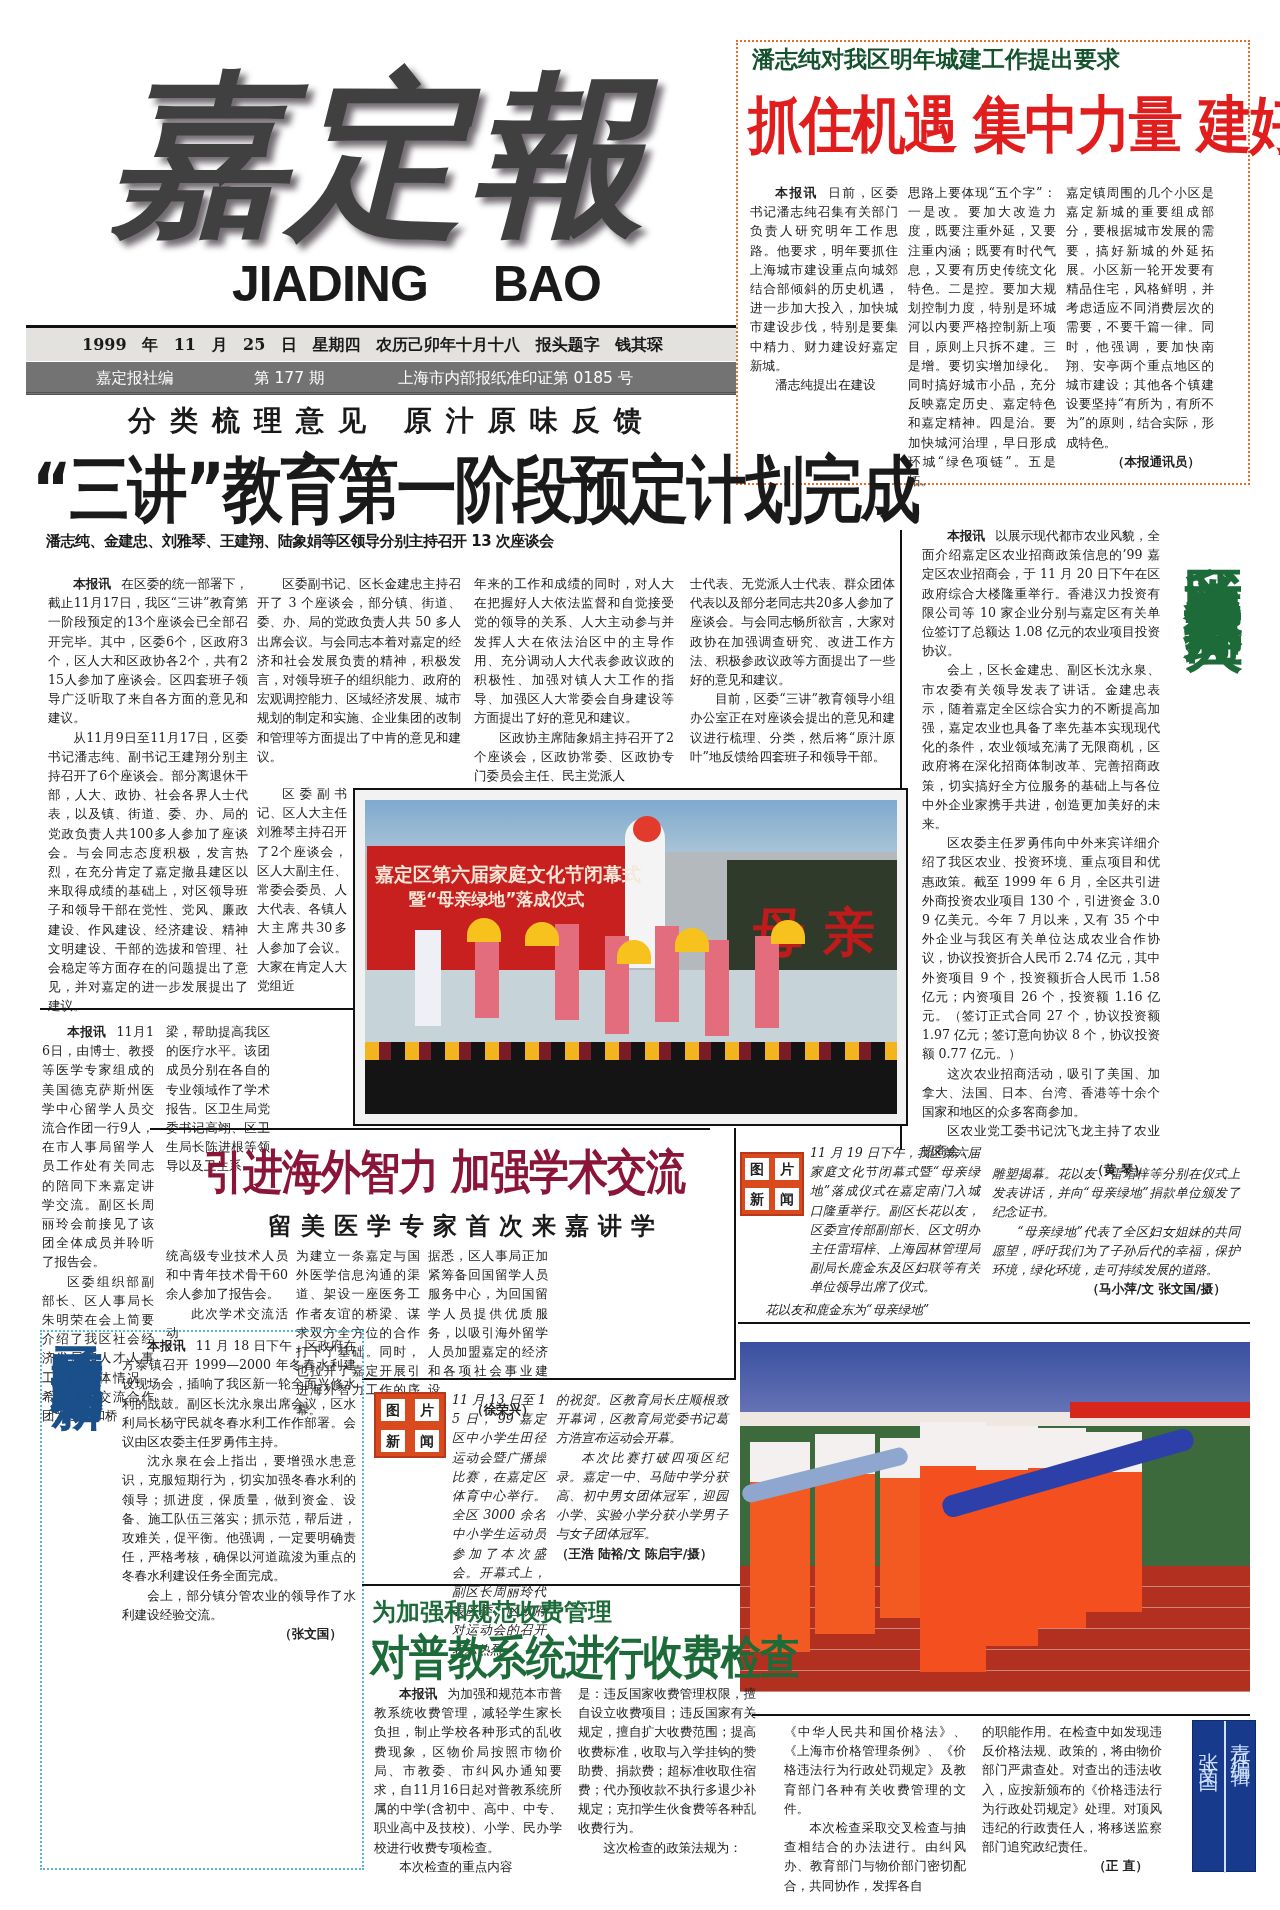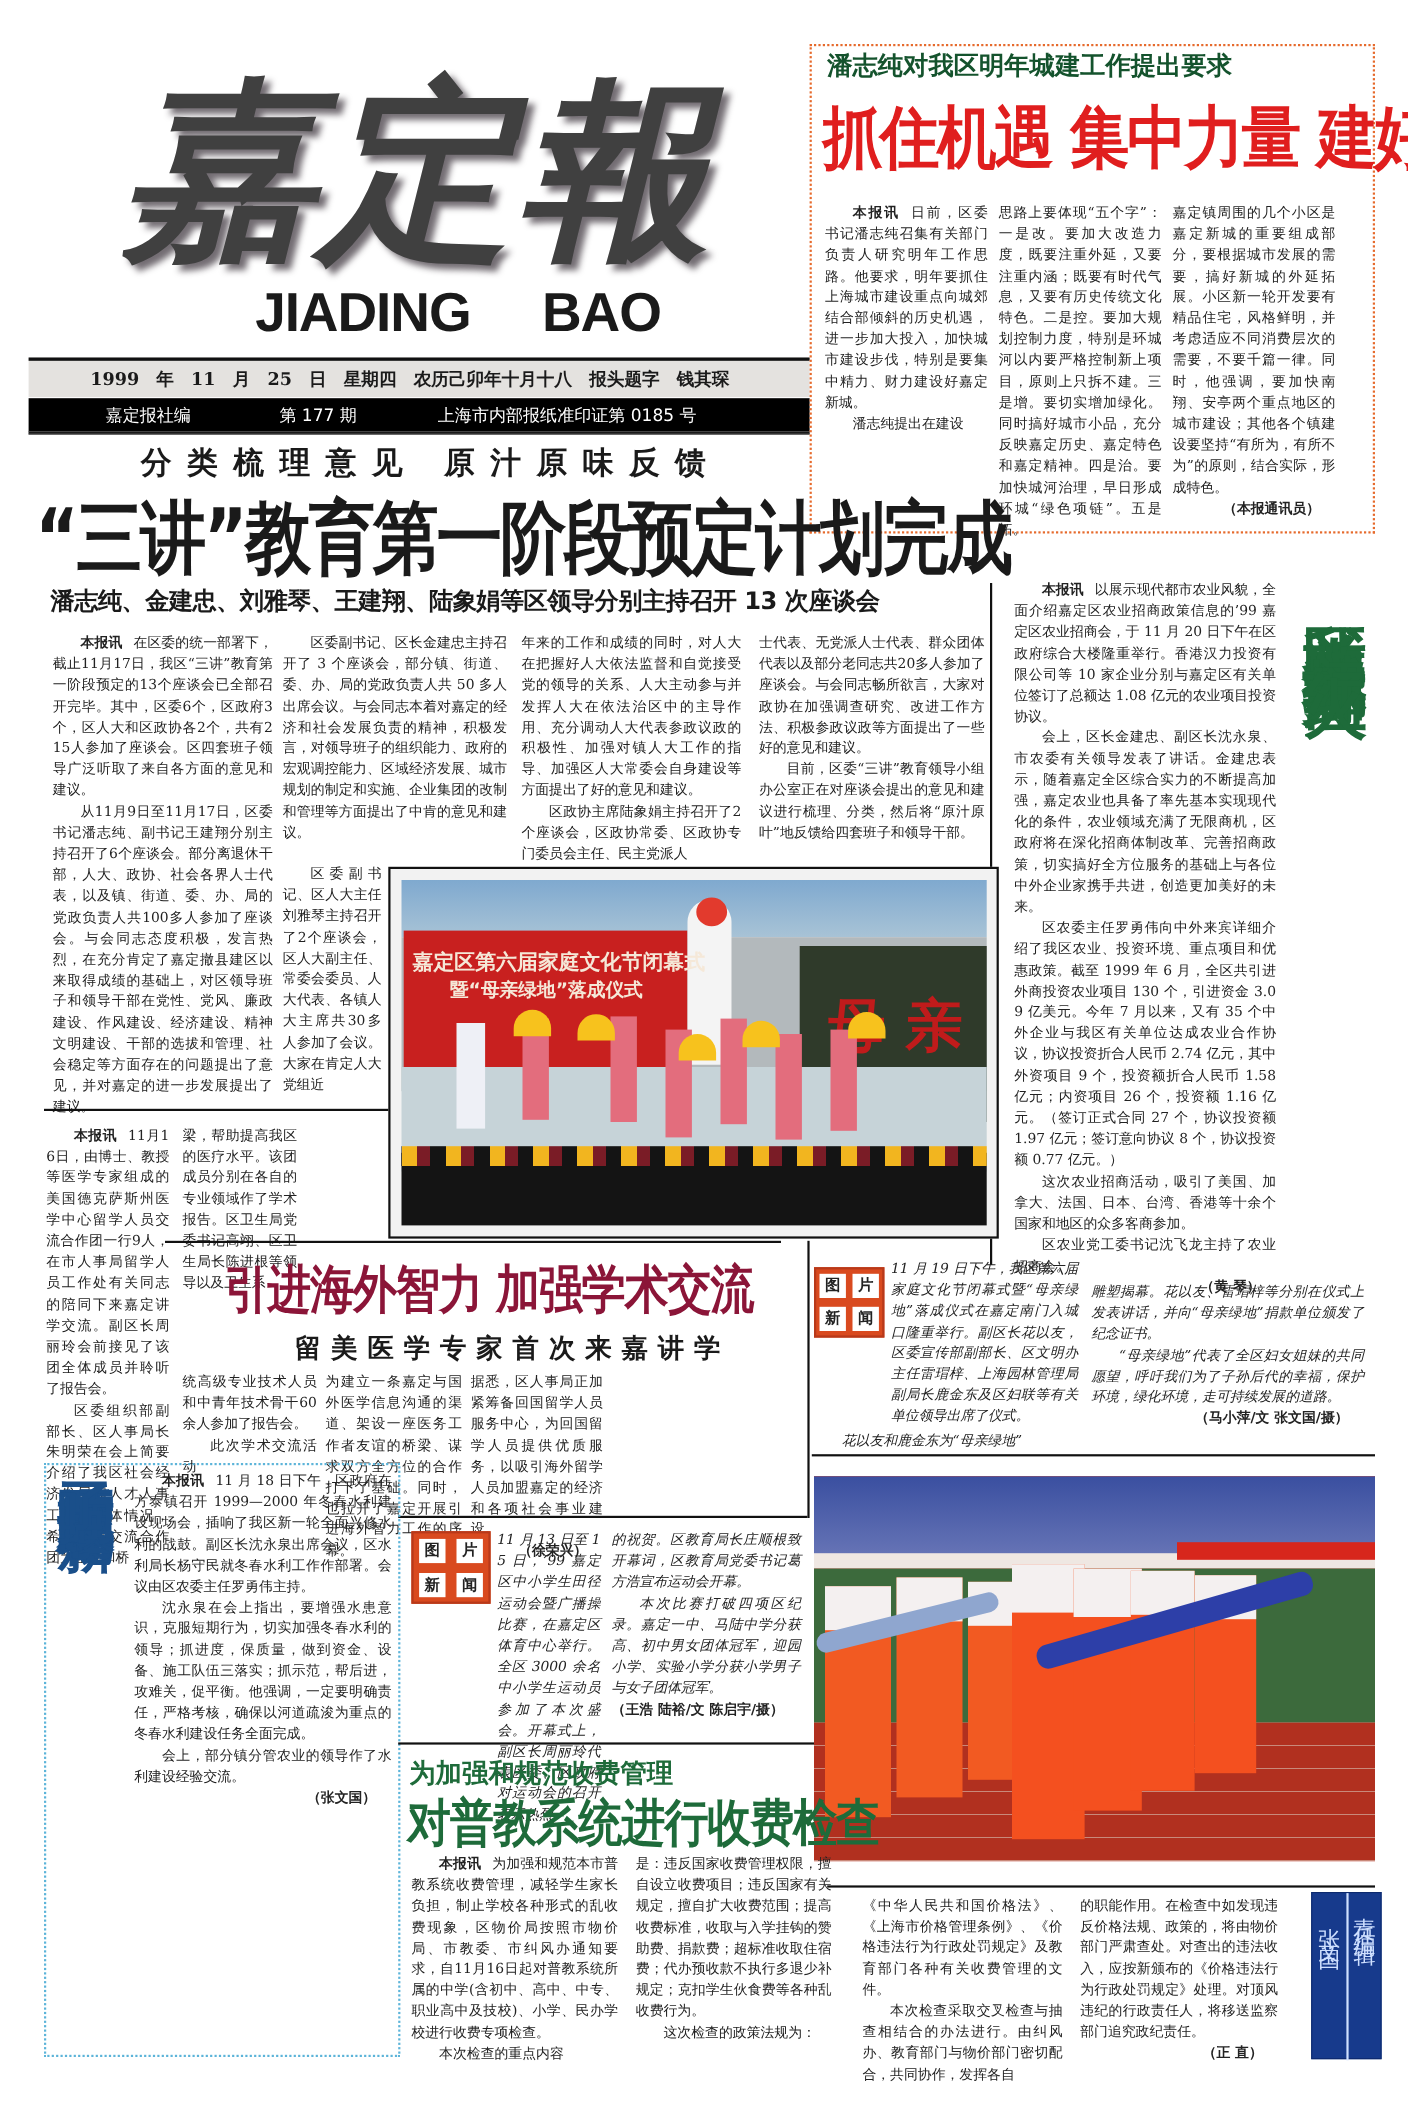--- a/index.html
+++ b/index.html
@@ -9,30 +9,30 @@
   .col{position:absolute;font-size:12.6px;line-height:19.2px;text-align:justify;color:#222;word-break:break-all}
   .col p{text-indent:2em}
   .col p.np{text-indent:0}
   .lead{font-family:"DejaVu Sans",sans-serif;font-weight:bold;margin-right:.8em}
   .byline{display:block;text-align:right;font-family:"DejaVu Sans",sans-serif;font-weight:bold;text-indent:0;padding-right:14px}
   .sans{font-family:"DejaVu Sans",sans-serif}
   
   .mast{left:110px;top:40px;width:560px;height:230px;font-family:"DejaVu Serif",serif;font-weight:bold;font-size:176px;line-height:230px;color:#404040;letter-spacing:4px;text-shadow:6px 6px 6px rgba(40,30,40,.65);white-space:nowrap;font-style:italic}
   .mast-en{left:232px;top:255px;font-family:"Liberation Sans",sans-serif;font-weight:bold;font-size:50px;letter-spacing:-1px;word-spacing:52px}
   .dateline{left:26px;top:325px;width:710px;height:36px;border-top:3px solid #111;background:#e4e2df;font-size:16px;font-weight:bold;line-height:34px;padding-left:56px;word-spacing:10px}
-  .blackbar{left:26px;top:362px;width:710px;height:33px;background:#000000;color:#fff;font-size:15.5px;line-height:33px;font-family:"DejaVu Sans",sans-serif;border-bottom:3px double #555}
+  .blackbar{left:26px;top:362px;width:710px;height:33px;background:#737373;color:#fff;font-size:15.5px;line-height:33px;font-family:"DejaVu Sans",sans-serif;border-bottom:3px double #555}
   .blackbar span{position:absolute;top:0}
   .dotted{border:2px dotted #e66a2c}
   .dotted-blue{border:2px dotted #5cb4d9}
   .rule{position:absolute;background:#111}
   .h-kicker-red{font-family:"DejaVu Sans",sans-serif;font-weight:bold;font-size:23px;color:#14532d}
   .h-main-red{font-family:"DejaVu Sans",sans-serif;font-weight:bold;font-size:54px;color:#e01e1e;letter-spacing:-2px;transform:scaleY(1.15);transform-origin:top left;white-space:nowrap}
   .h-sk{font-weight:bold;font-size:28px;letter-spacing:14px;white-space:nowrap}
   .h-big{font-family:"DejaVu Sans",sans-serif;font-weight:bold;font-size:60px;letter-spacing:-2px;white-space:nowrap;transform:scaleY(1.2);transform-origin:top left}
-  .h-sub{font-family:"DejaVu Sans",sans-serif;font-weight:bold;font-size:22px;white-space:nowrap;letter-spacing:-.5px}
+  .h-sub{font-family:"DejaVu Sans",sans-serif;font-weight:bold;font-size:15px;white-space:nowrap;letter-spacing:-.5px}
   .vert{writing-mode:vertical-rl;text-orientation:upright;font-family:"DejaVu Sans",sans-serif;font-weight:bold;white-space:nowrap}
   .photo{position:absolute;overflow:hidden}
   .badge{position:absolute;width:64px;height:64px;background:#d94a1f;border:2px solid #b8391a;display:grid;grid-template-columns:1fr 1fr;grid-template-rows:1fr 1fr;align-items:center;justify-items:center}
   .badge span{background:#fff;color:#222;font-family:"DejaVu Sans",sans-serif;font-weight:bold;font-size:14px;width:24px;height:22px;text-align:center;line-height:22px}
   .ital{font-style:italic}
 </style>
 </head>
 <body>
 
 <div class="abs mast">嘉定報</div>

